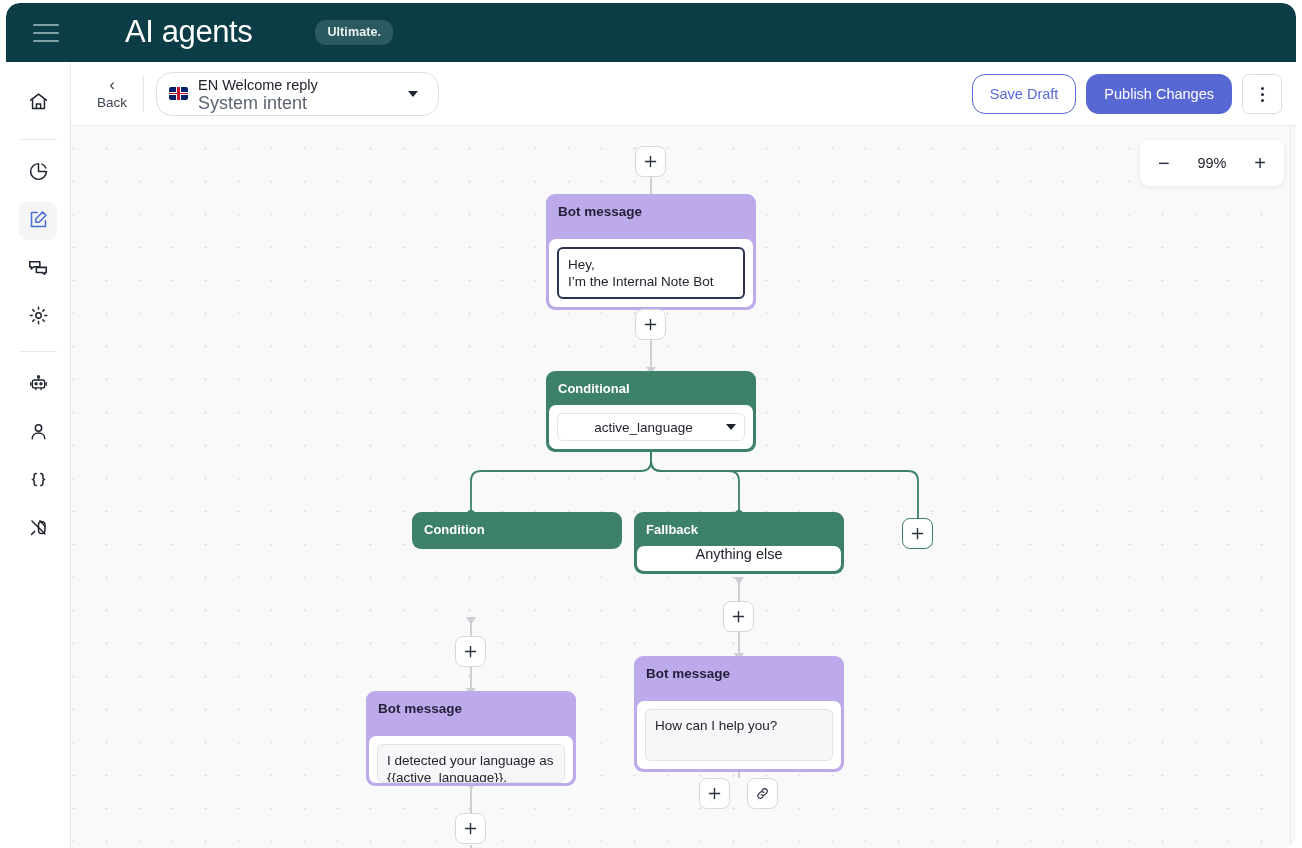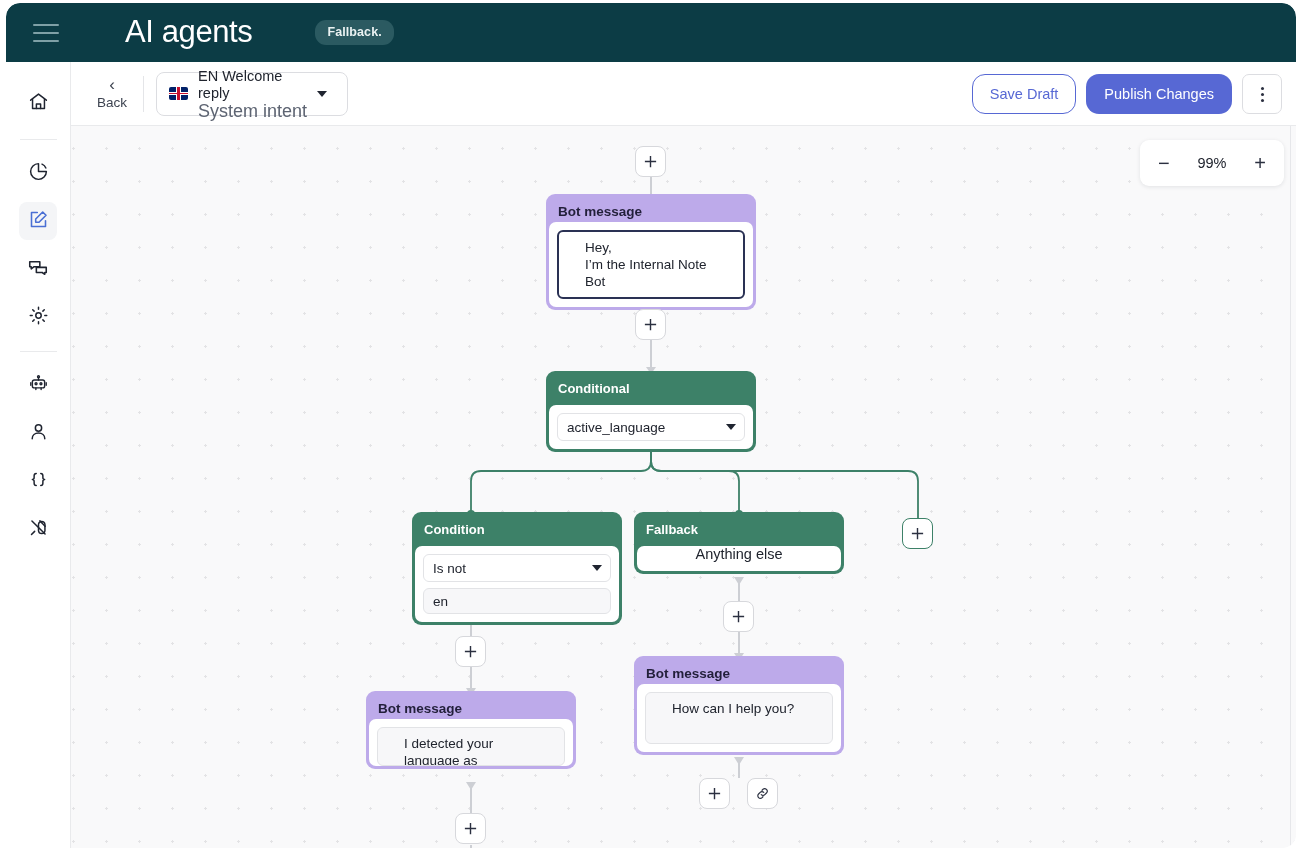--- a/index.html
+++ b/index.html
@@ -93,23 +93,23 @@
     display: flex; flex-direction: column; align-items: center;
     margin-left: 14px;
     cursor: pointer;
     color: #3d4350;
   }
   .back-chev { font-size: 17px; line-height: 13px; color:#3d4350; }
   .back-label { font-size: 13.5px; color: #3d4350; margin-top: 4px; }
   .vsep { width: 1px; height: 36px; background: #e4e5e8; margin: 0 12px 0 4px; }
 
   .intent-select {
-    width: 192px; height: 44px;
+    width: 283px; height: 44px;
     border: 1px solid #dcdde1;
-    border-radius: 8px;
+    border-radius: 16px;
     display: flex; align-items: center;
     padding: 0 20px 0 12px;
     cursor: pointer;
     background: #fff;
   }
   .flag {
     width: 19px; height: 13px; border-radius: 2px;
     position: relative; overflow: hidden; flex: none;
     background: #012169; margin-right: 10px;
   }
@@ -188,53 +188,54 @@
   
   .node {
     position: absolute;
     border-radius: 9px;
     overflow: hidden;
     z-index: 10;
   }
   .node-bot { background: #bdaaea; padding: 3px; }
   .node-bot .node-hd {
     font-size: 13.5px; font-weight: 700; color: #221f3a;
-    padding: 7px 10px 3px 9px;
+    padding: 7px 10px 20px 9px;
   }
   .node-bot .node-bd { background: #ffffff; border-radius: 7px; padding: 8px; }
 
   .node-green { background: #3d8168; padding: 3px; }
   .node-green .node-hd {
     font-size: 13px; font-weight: 700; color: #ffffff;
     padding: 7px 10px 9px 9px;
   }
   .node-green .node-bd { background: #ffffff; border-radius: 7px; padding: 8px; }
 
   .ta {
     width: 100%;
     border: 1px solid #e2e3e6;
     background: #f7f7f9;
     border-radius: 6px;
     font-family: "Liberation Sans", sans-serif;
     font-size: 13.5px; color: #20242e;
-    padding: 7px 26px;
+    padding: 7px 9px;
     line-height: 17px;
     white-space: pre-line;
     overflow: hidden;
   }
   .ta.focused { border: 2px solid #2a3154; background: #ffffff; }
 
   .sel {
     width: 100%; height: 28px;
     border: 1px solid #e2e3e6; background: #ffffff;
     border-radius: 6px;
     display: flex; align-items: center;
     padding: 0 8px 0 9px;
     font-size: 13.5px; color: #20242e;
     cursor: pointer;
+    text-align: center;
   }
   .sel .sv { flex: 1; }
   .pill-txt {
     width: 100%; height: 26px;
     border: 1px solid #e2e3e6; background: #f7f7f9;
     border-radius: 6px;
     display: flex; align-items: center; padding: 0 9px;
     font-size: 13.5px; color: #20242e;
   }
   .center-txt {
@@ -263,21 +264,21 @@
 
 <div class="app">
 
   <div class="topbar">
     <div class="hamburger">
       <i></i>
         <i></i>
         <i></i>
     </div>
     <div class="app-title">AI agents</div>
-    <div class="badge-ultimate">Fallback.</div>
+    <div class="badge-ultimate">Ultimate.</div>
   </div>
 
   <div class="rail">
 
     <div class="rail-item rail-sp1">
       <span>
         <svg width="21" height="21" viewBox="0 0 24 24" fill="none" stroke="currentColor" stroke-width="1.7" stroke-linecap="round" stroke-linejoin="round">
           <path d="M3 10.5 12 3.5l9 7"></path>
             <path d="M5.2 9.6V20h13.6V9.6"></path>
             <path d="M9.6 20v-5.2h4.8V20"></path>
@@ -463,27 +464,20 @@
       <div class="node-bd">
         <div class="sel">
           <span class="sv">active_language</span>
           <span class="caret-dn"></span>
         </div>
       </div>
     </div>
 
     <div class="node node-green" style="left:295px; top:386px; width:210px;margin-left:46px;">
       <div class="node-hd">Condition</div>
-      <div class="node-bd">
-        <div class="sel">
-          <span class="sv">Is not</span>
-          <span class="caret-dn"></span>
-        </div>
-        <div class="pill-txt" style="margin-top:6px;">en</div>
-      </div>
     </div>
 
     <div class="node node-green" style="left:563px; top:386px; width:210px;">
       <div class="node-hd">Fallback</div>
       <div class="node-bd" style="padding:0;">
         <div class="center-txt">Anything else</div>
       </div>
     </div>
 
     <div class="plusbtn green" style="left:831px; top:392px;">

